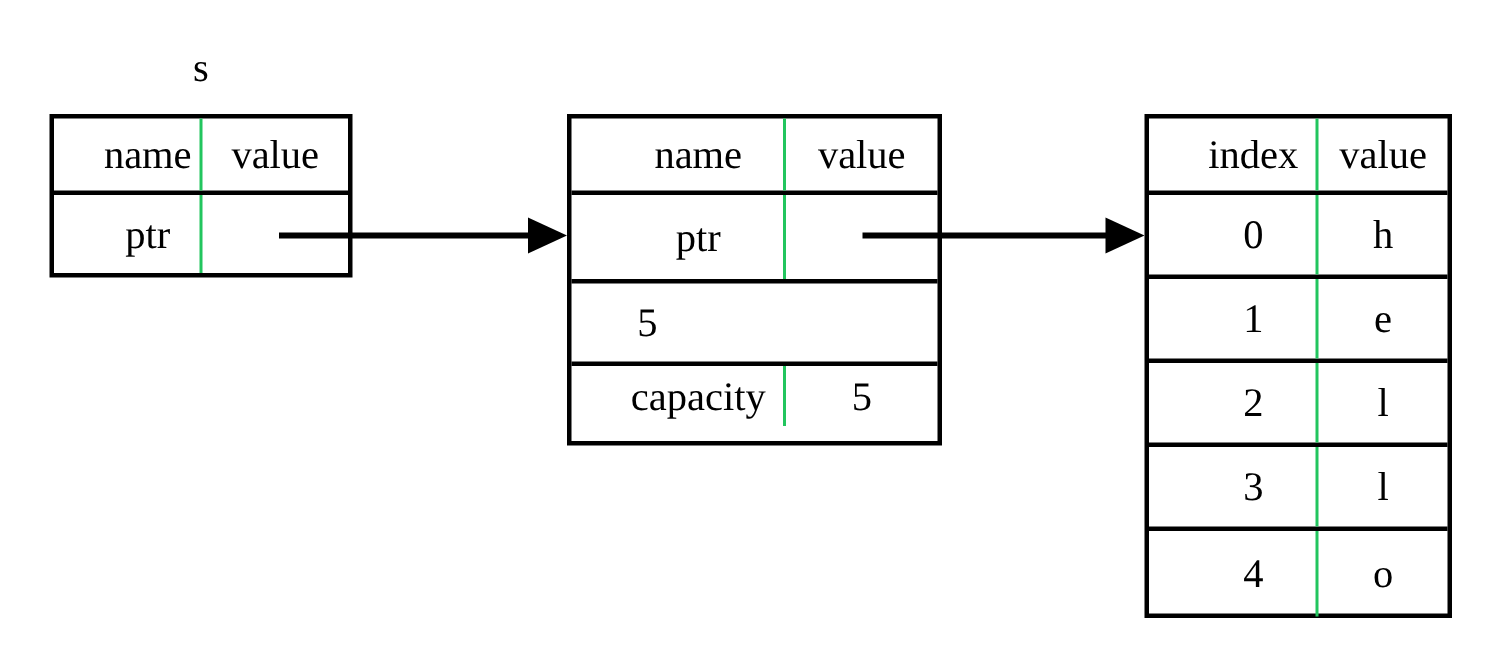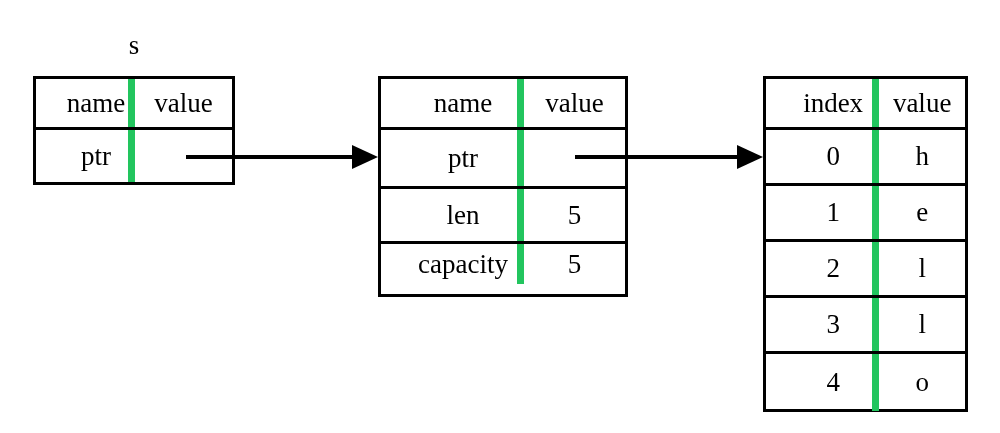--- a/index.html
+++ b/index.html
@@ -49,21 +49,21 @@
     display: flex;
     align-items: center;
     justify-content: center;
     font-size: 27px;
     line-height: 1;
     color: #000000;
     white-space: nowrap;
     overflow: hidden;
   }
   .memtable .cell.name-col {
-    border-right: 7px solid #22c55e;
+    border-right: 2px solid #22c55e;
     padding-left: 28px;
   }
 
   
   #table-s {
     left: 33px;
     top: 76px;
     width: 202px;
     height: 109px;
   }
@@ -168,21 +168,20 @@
   <div class="memtable" id="table-s1">
     <div class="row header">
       <div class="cell name-col">name</div>
       <div class="cell value-col">value</div>
     </div>
     <div class="row ptr">
       <div class="cell name-col">ptr</div>
       <div class="cell value-col"></div>
     </div>
     <div class="row len">
-      <div class="cell name-col">len</div>
       <div class="cell value-col">5</div>
     </div>
     <div class="row capacity last">
       <div class="cell name-col">capacity</div>
       <div class="cell value-col">5</div>
     </div>
   </div>
 
   <div class="arrow" id="arrow-s1-to-buf">
     <div class="shaft"></div>

